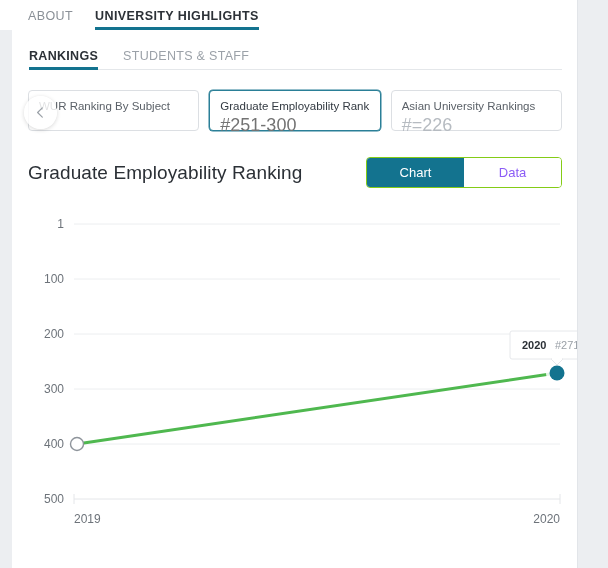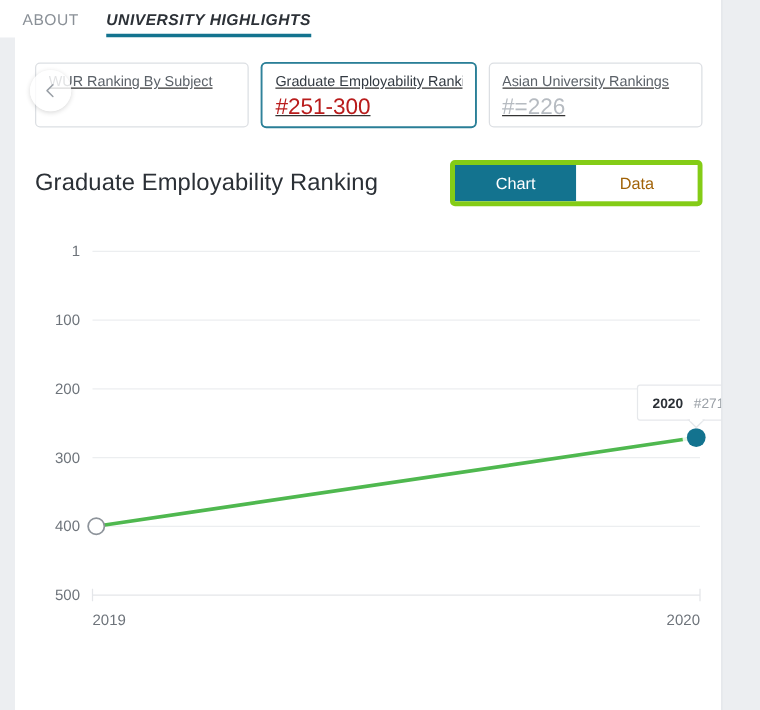--- a/index.html
+++ b/index.html
@@ -37,37 +37,36 @@
   }
 
   
   .topnav {
     position: absolute;
     top: 0; left: 0;
     width: 518px; height: 30px;
     background: #ffffff;
     display: flex;
     align-items: flex-end;
-    padding-left: 18px;
+    padding-left: 28px;
     box-sizing: border-box;
   }
   .topnav-item {
     font-size: 12.5px;
     letter-spacing: 0.4px;
     color: #8a9097;
     padding: 0 0 7px 0;
     margin-right: 22px;
     cursor: pointer;
     white-space: nowrap;
     position: relative;
   }
   .topnav-item.active {
     color: #2c3137;
     font-weight: bold;
-    font-style: italic;
   }
   .topnav-item.active:after {
     content: "";
     position: absolute;
     left: 0; right: 0; bottom: 0;
     height: 3px;
     background: #13738f;
   }
 
   
@@ -132,40 +131,39 @@
     gap: 10px;
   }
   .rank-card {
     flex: 1 1 0;
     min-width: 0;
     border: 1px solid #dcdfe3;
     border-radius: 4px;
     background: #fff;
     padding: 8px 10px 9px 10px;
     box-sizing: border-box;
-    height: 52px;
-    cursor: pointer;
-    text-decoration: underline;
+    height: 41px;
+    cursor: pointer;
   }
   .rank-card.selected {
     border: 1px solid #2a7f97;
     box-shadow: 0 0 0 0.5px #2a7f97;
   }
   .rank-card .rc-title {
     font-size: 11.5px;
     color: #4c525a;
     white-space: nowrap;
     line-height: 14px;
     overflow: hidden;
   }
   .rank-card.selected .rc-title { color: #333a42; }
   .rank-card.dim .rc-title { color: #5b6168; }
   .rank-card .rc-value {
     font-size: 18px;
-    color: #b91c1c;
+    color: #737373;
     line-height: 23px;
     margin-top: 1px;
     white-space: nowrap;
   }
   .rank-card.dim .rc-value { color: #b6bbc1; }
 
   .carousel-arrow {
     position: absolute;
     left: 12px;
     top: 6px;
@@ -189,34 +187,34 @@
     margin: 26px 16px 0 16px;
   }
   .chart-title {
     font-size: 19px;
     color: #2b3036;
     font-weight: normal;
     letter-spacing: 0.1px;
   }
   .toggle {
     display: flex;
-    border: 4px solid #84cc16;
+    border: 1px solid #84cc16;
     border-radius: 4px;
     overflow: hidden;
     height: 29px;
   }
   .toggle-btn {
     width: 97px;
     display: flex;
     align-items: center;
     justify-content: center;
     font-size: 13px;
     cursor: pointer;
     background: #ffffff;
-    color: #a16207;
+    color: #8b5cf6;
   }
   .toggle-btn.active {
     background: #13738f;
     color: #ffffff;
   }
 
   
   .chart-area {
     position: relative;
     margin: 18px 0 0 0;
@@ -254,20 +252,24 @@
 
   <div class="topnav">
     <div class="topnav-item">ABOUT</div>
     <div class="topnav-item active">UNIVERSITY HIGHLIGHTS</div>
   </div>
 
   <div class="left-gutter"></div>
 
   <div class="content">
 
+    <div class="subnav">
+      <div class="subnav-item active">RANKINGS</div>
+      <div class="subnav-item">STUDENTS &amp; STAFF</div>
+    </div>
 
     <div class="cards-wrap">
       <div class="cards-row">
 
         <div class="rank-card dim">
           <div class="rc-title">WUR Ranking By Subject</div>
         </div>
 
         <div class="rank-card selected">
           <div class="rc-title">Graduate Employability Ranking</div>

